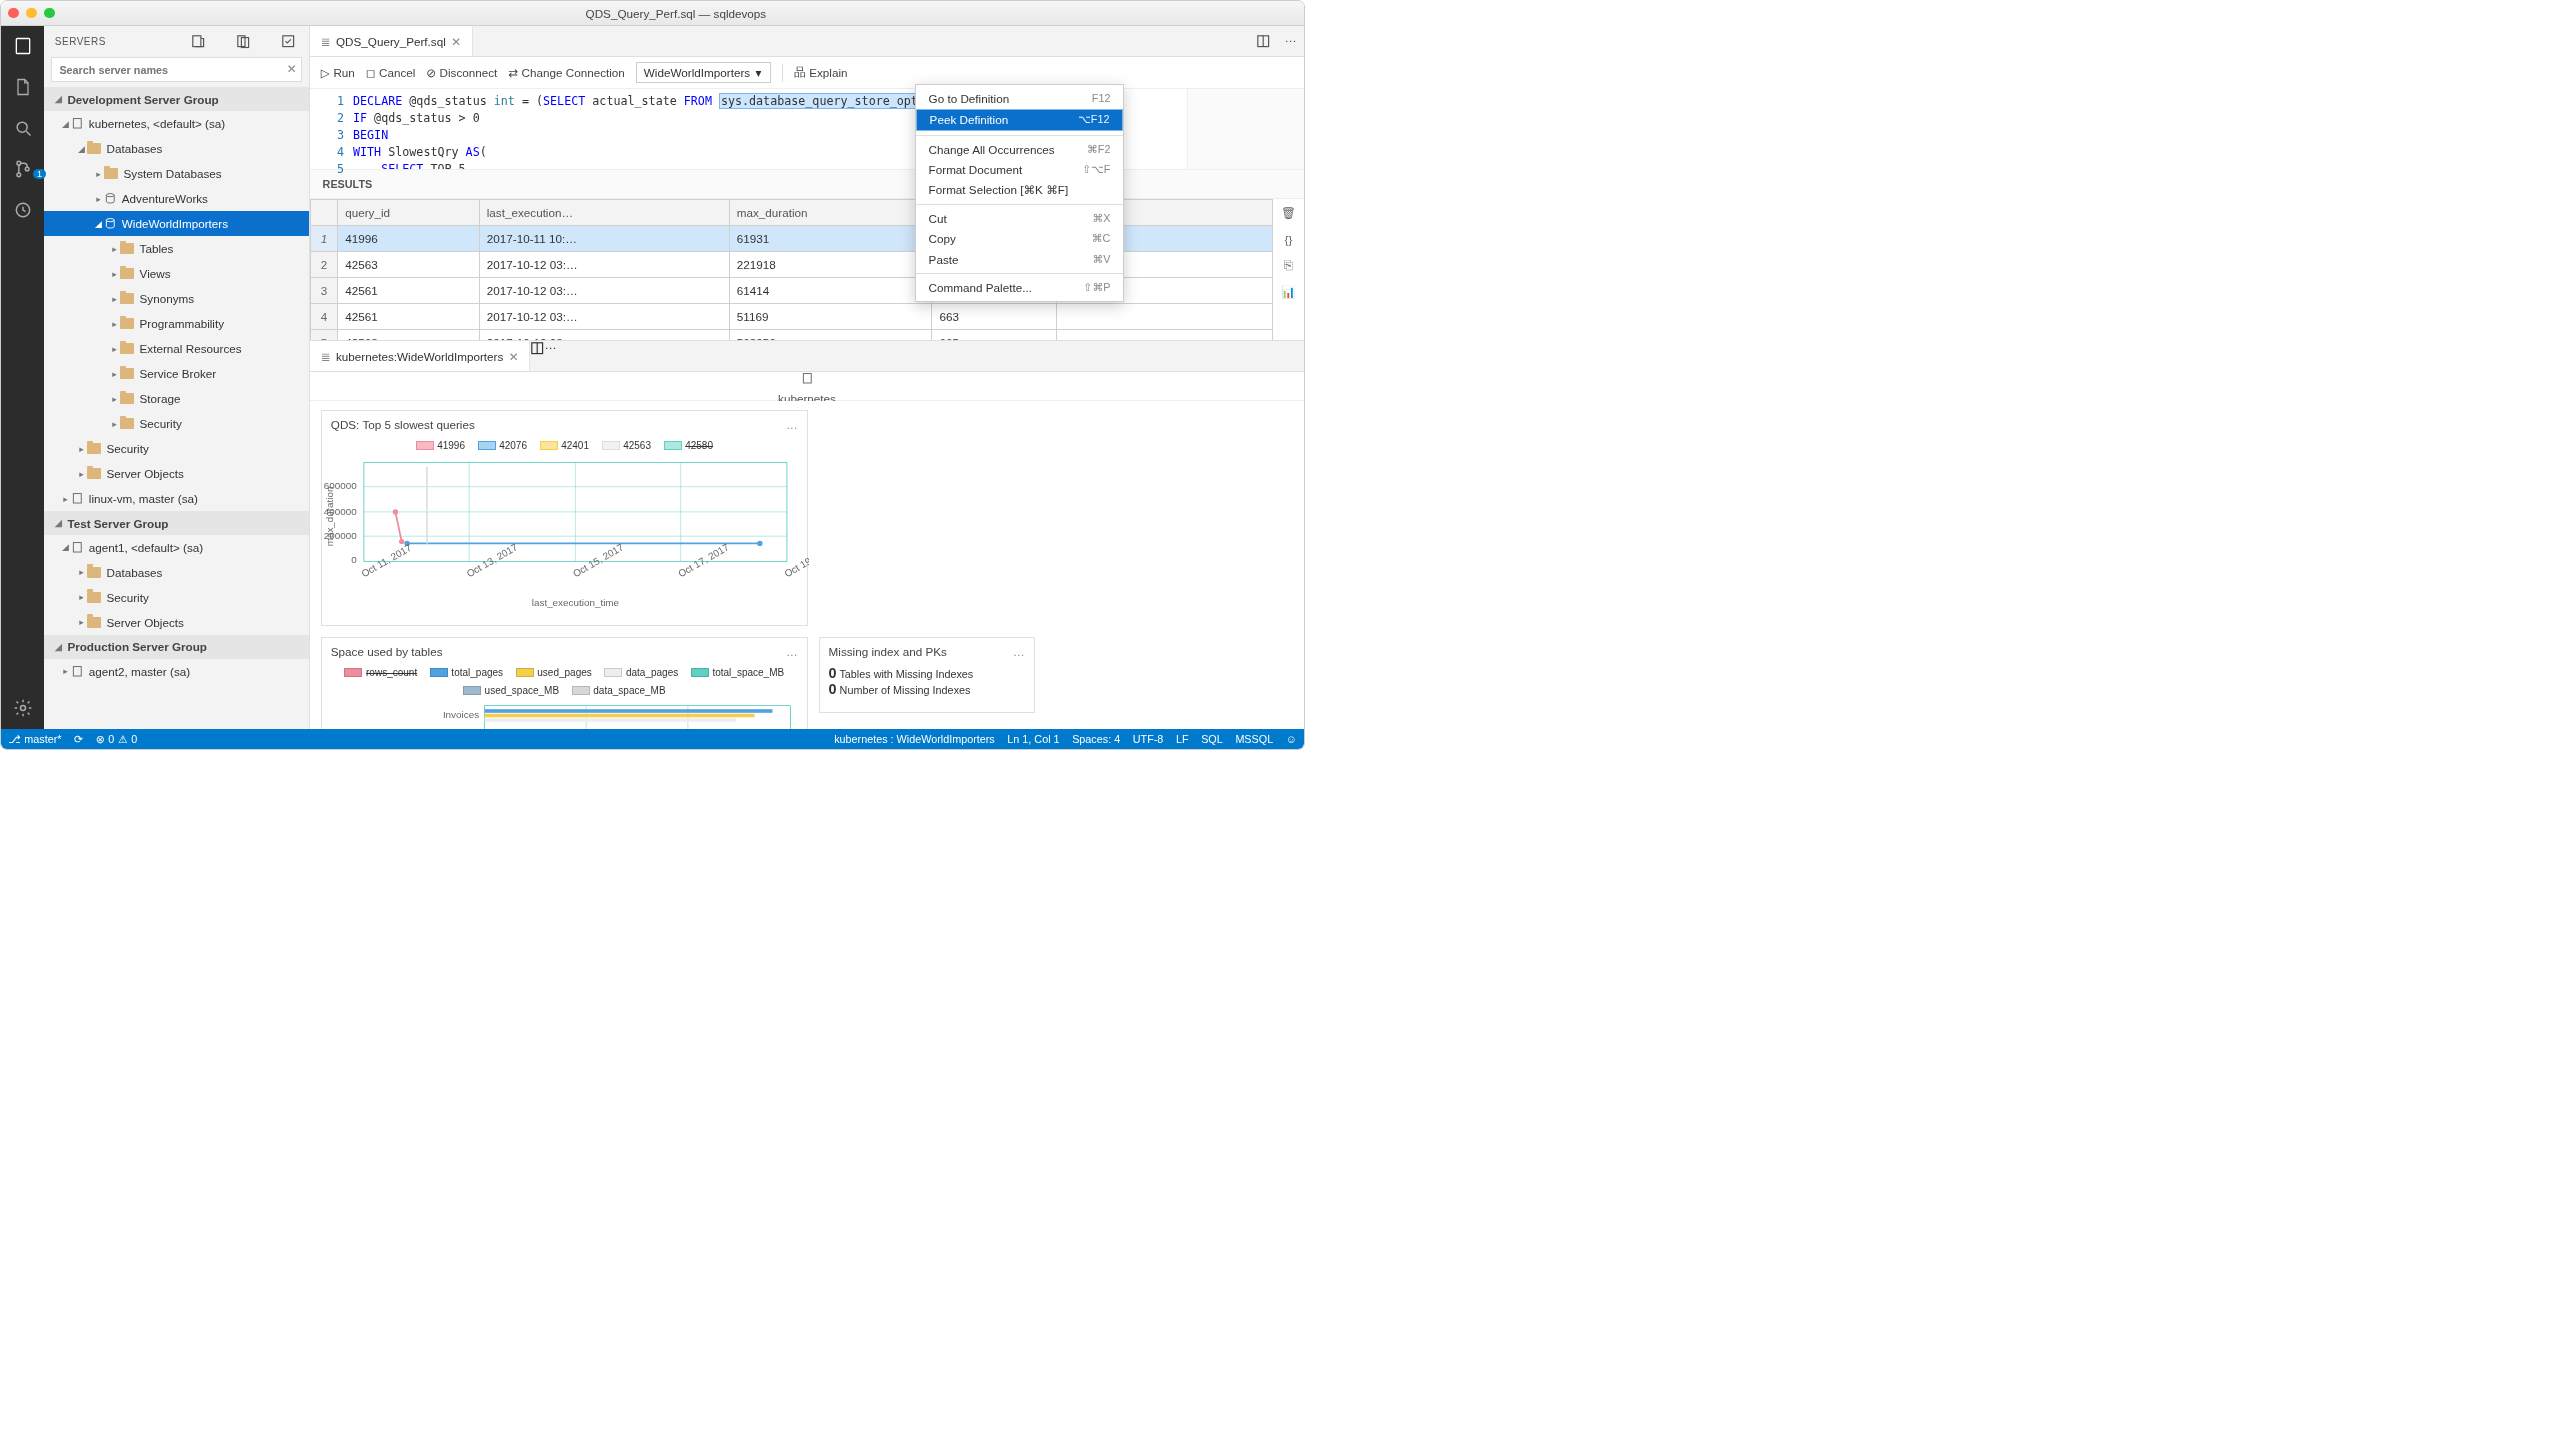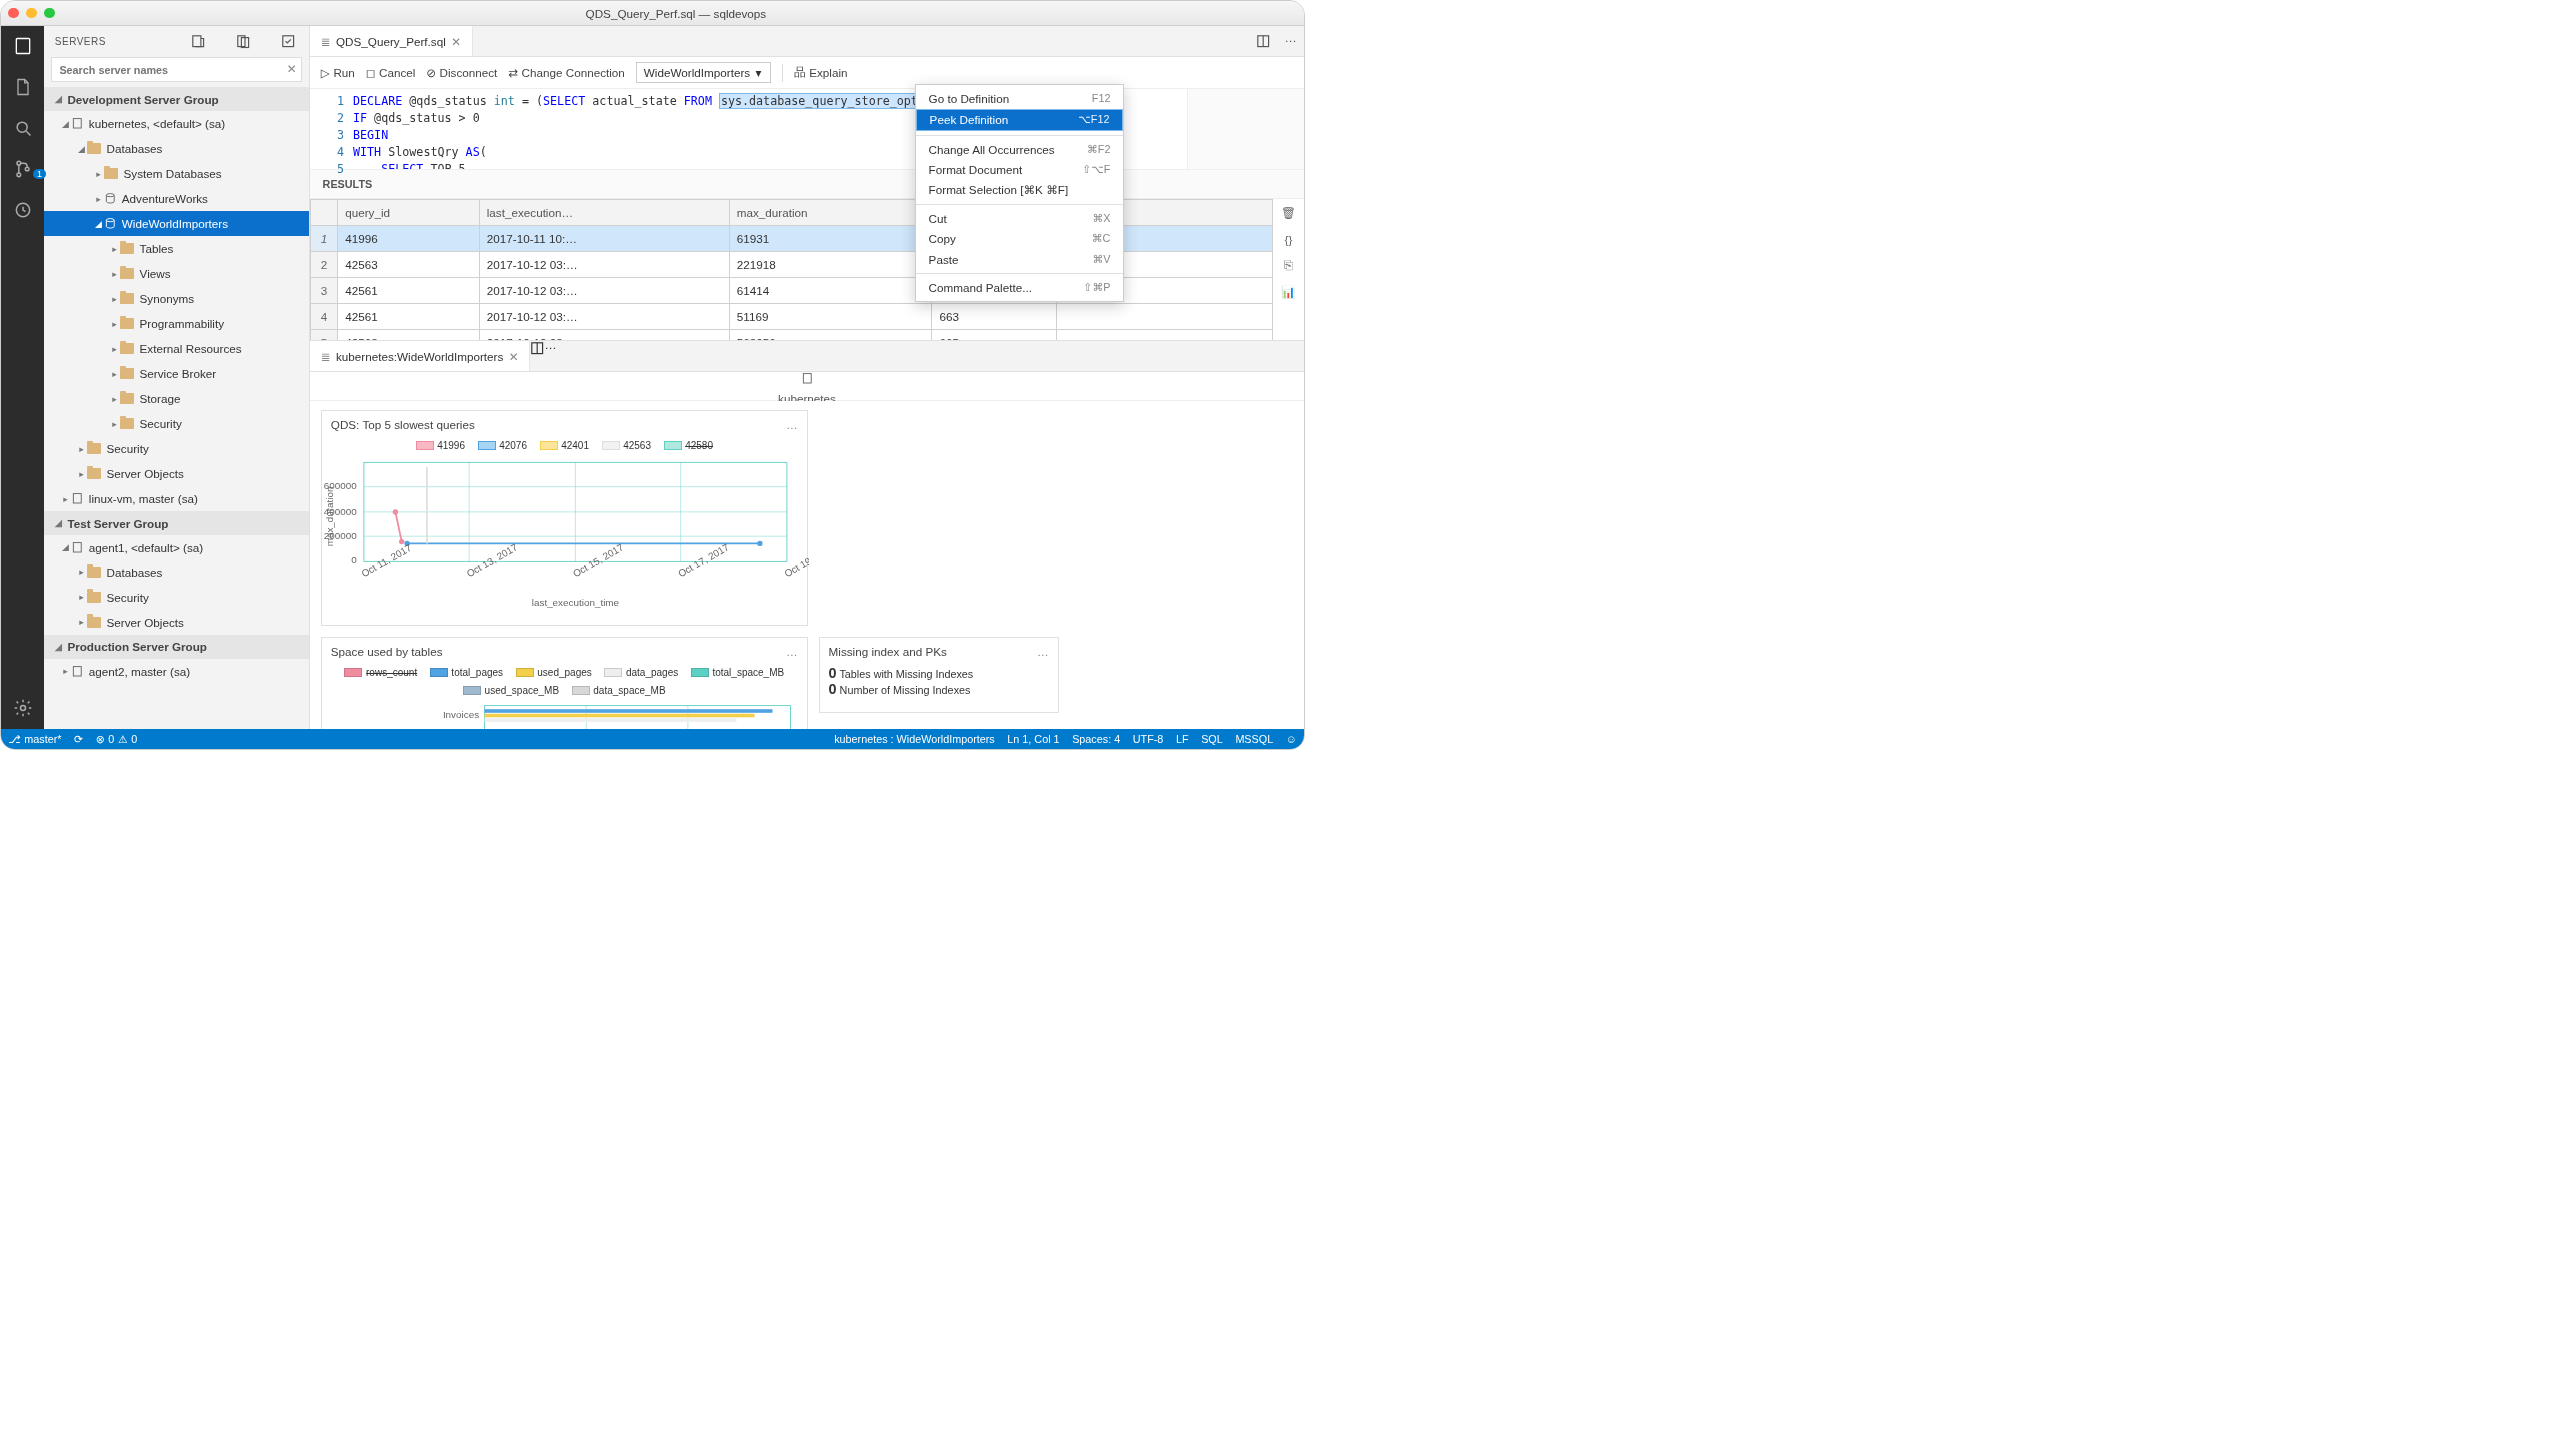--- a/index.html
+++ b/index.html
@@ -1,17 +1,17 @@
 <!DOCTYPE html>
 <html style="font-size:14.4px"><head>
 <meta charset="utf-8">
 <style>
 * { box-sizing: border-box; margin: 0; padding: 0; }
 body { font-family: -apple-system, BlinkMacSystemFont, "Segoe UI", sans-serif; font-size: 11.7px; color: #333; background: #fff; overflow: hidden; }
-.window { width: 1305px; height: 750px; display: flex; flex-direction: column; background: #fff; border: 0.9px solid #ccc; border-radius: 15px; overflow: hidden; position: relative; }
+.window { width: 1305px; height: 750px; display: flex; flex-direction: column; background: #fff; border: 0.9px solid #ccc; border-radius: 7px; overflow: hidden; position: relative; }
 .titlebar { height: 25px; background: linear-gradient(#f6f6f6,#e8e8e8); display: flex; align-items: center; padding: 0 7.2px; border-bottom: 0.9px solid #d0d0d0; }
 .traffic { display:flex; gap:7.2px; }
 .traffic span { width:10.8px; height:10.8px; border-radius:50%; display:inline-block; }
 .dot-red{background:#ff5f57;} .dot-yellow{background:#febc2e;} .dot-green{background:#28c840;}
 .title-text { flex:1; text-align:center; color:#444; font-size:11.7px; }
 .body { flex:1; display:flex; min-height:0; }
 .activitybar { width:43px; background:#2c2c2c; display:flex; flex-direction:column; align-items:center; padding-top:7.2px; gap:16px; position:relative; }
 .activitybar .aicon { width:25px; height:25px; display:flex; align-items:center; justify-content:center; color:#aaa; cursor:pointer; }
 .activitybar .aicon.active { color:#fff; }
 .activitybar .badge { position:absolute; background:#007acc; color:#fff; font-size:9px; border-radius:7.2px; padding:0 3.6px; left:23.4px; }
@@ -71,21 +71,21 @@
 .breadcrumb { height:29px; display:flex; align-items:center; padding:0 10.8px; gap:7.2px; color:#555; border-bottom:0.9px solid #eee;flex-direction:column; }
 .dash-body { flex:1; display:flex; flex-wrap:wrap; gap:10.8px; padding:9px 10.8px; overflow:auto; background:#fff; }
 .widget { border:0.9px solid #e0e0e0; background:#fff; position:relative; }
 .widget-title { padding:7.2px 9px; font-size:11.7px; color:#444; display:flex; justify-content:space-between; align-items:flex-start; }
 .widget-title .more { color:#888; cursor:pointer; }
 .legend { display:flex; flex-wrap:wrap; gap:7.2px 12.6px; justify-content:center; font-size:10px; padding:1.8px 7.2px 5.4px 7.2px; }
 .legend span { display:flex; align-items:center; gap:3.6px; }
 .sw { width:18px; height:9px; display:inline-block; border:0.9px solid rgba(0,0,0,0.15);}
 .chart1 { width:487px; height:216px; }
 .chart2 { width:487px; height:216px; }
-.widget.small { width:240px; height:76px; }
+.widget.small { width:216px; height:76px; }
 .axis-label { font-size:11px; fill:#666; }
 .statusbar { height:20px; background:#007acc; color:#fff; display:flex; align-items:center; font-size:10.8px; padding:0 7.2px; gap:12.6px; }
 .statusbar .sp { flex:1; }
 .statusbar .seg { display:flex; align-items:center; gap:3.6px; cursor:pointer; }
 svg { display:block; }
 .strike { text-decoration: line-through; }
 </style>
 </head>
 <body>
 

